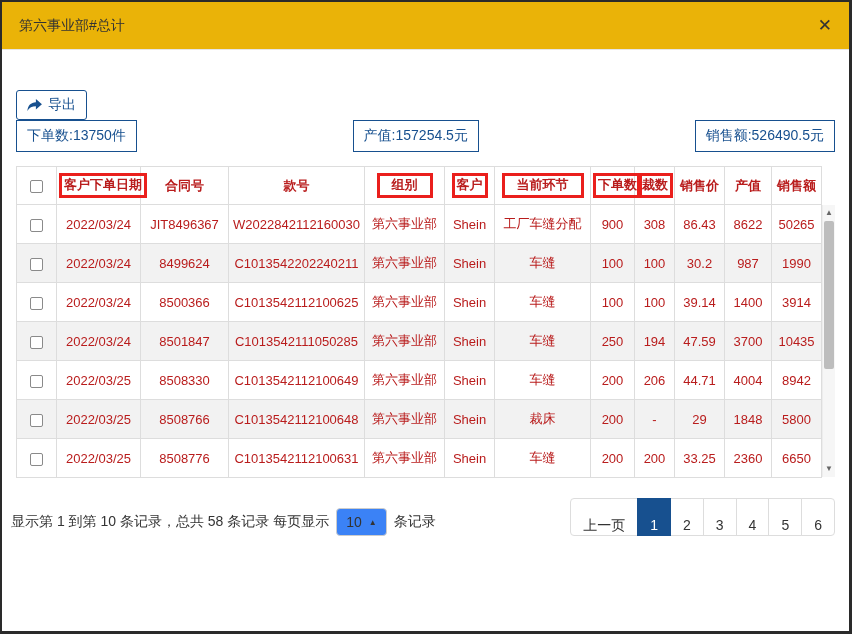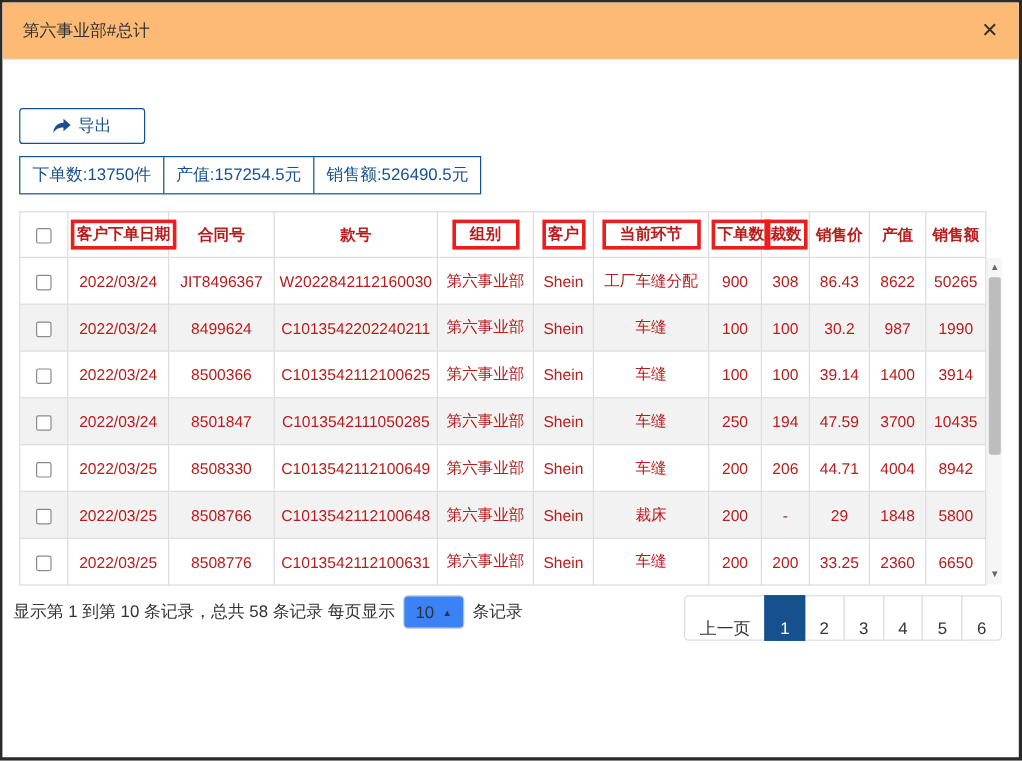--- a/index.html
+++ b/index.html
@@ -10,34 +10,34 @@
   }
   .modal{
     box-sizing:border-box;width:852px;height:634px;background:#fff;
     border:2px solid #2a2a2a;border-right-width:3px;border-bottom-width:3px;
     display:flex;flex-direction:column;overflow:hidden;
   }
   
   .titlebar{
     box-sizing:border-box;height:48px;flex:0 0 48px;
     display:flex;align-items:center;justify-content:space-between;
-    padding:0 17px;border-bottom:1px solid #e5e5e5;background:#fdba74;
+    padding:0 17px;border-bottom:1px solid #e5e5e5;background:#eab308;
   }
   .title{font-size:14px;color:#333;}
   .close{font-size:17px;color:#333;cursor:pointer;line-height:1;}
   
   .content{padding:0 14px;flex:1 1 auto;}
   .btn-export{
     margin-top:40px;display:inline-flex;align-items:center;gap:6px;
     background:#fff;border:1px solid #17508F;color:#17508F;
-    border-radius:3px;padding:5px 27px;font-size:14px;cursor:pointer;
+    border-radius:3px;padding:5px 10px;font-size:14px;cursor:pointer;
     font-family:inherit;
   }
   .btn-export svg{fill:#17508F;display:block;}
-  .stats{margin-top:10px;display:flex;}
+  .stats{display:flex;justify-content:space-between;}
   .stat-badge{
     box-sizing:border-box;border:1px solid #17508F;color:#17508F;
     padding:6px 10px;font-size:14px;background:#fff;white-space:nowrap;
   }
   .stat-badge + .stat-badge{margin-left:-1px;}
   
   .table-wrap{margin-top:14px;position:relative;padding-right:13px;}
   table{
     width:100%;border-collapse:collapse;table-layout:fixed;
     font-size:13px;color:#b91c1c;text-align:center;
@@ -69,21 +69,21 @@
     text-align:center;line-height:14px;cursor:pointer;
   }
   .vscroll .arr.up{top:1px;}
   .vscroll .arr.down{bottom:1px;}
   .vthumb{
     position:absolute;left:1px;top:16px;width:10px;height:148px;
     background:#bdbdbd;border-radius:2px;cursor:pointer;
   }
   
   .pagebar{
-    margin-top:8px;display:flex;align-items:flex-start;justify-content:space-between;
+    margin-top:20px;display:flex;align-items:flex-end;justify-content:space-between;
   }
   .pg-info{display:flex;align-items:center;gap:7px;font-size:14px;color:#333;margin-left:-5px;}
   .pg-size{
     display:inline-flex;align-items:center;gap:7px;background:#3b82f6;
     border:1px solid #ccc;border-radius:4px;padding:5px 9px;font-size:14px;
     color:#333;cursor:pointer;font-family:Liberation Sans, sans-serif;
   }
   .pg-size .caret{font-size:8px;color:#333;}
   .pager{display:flex;}
   .pager button{

